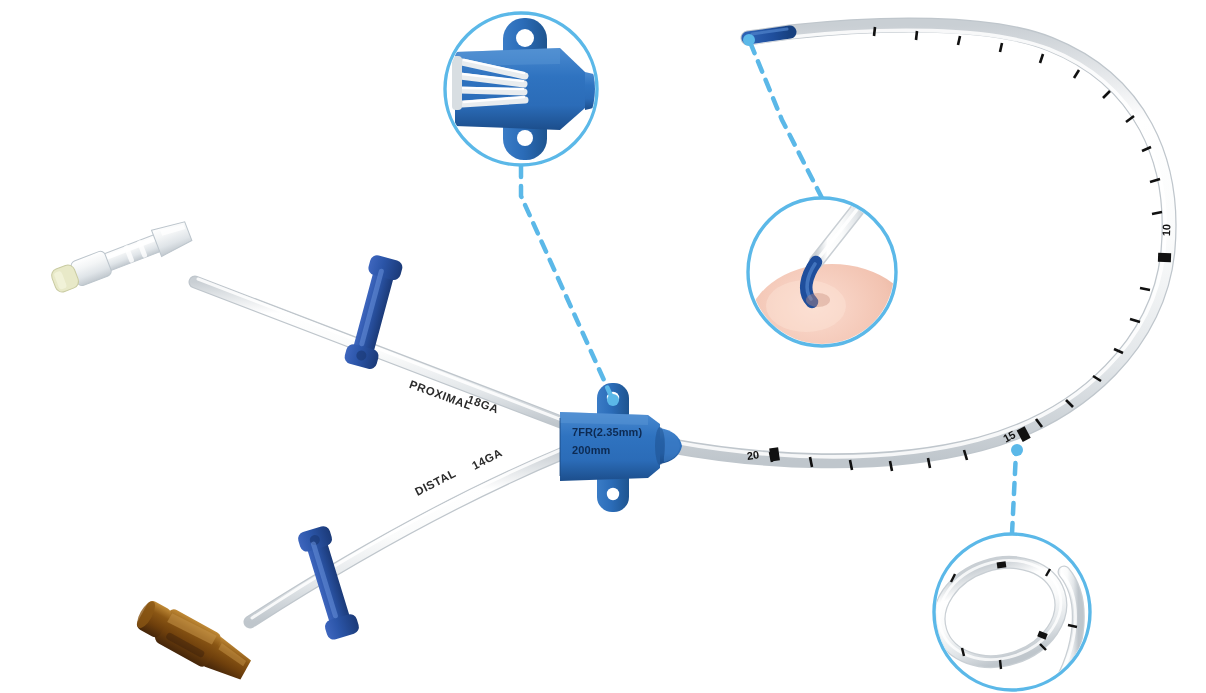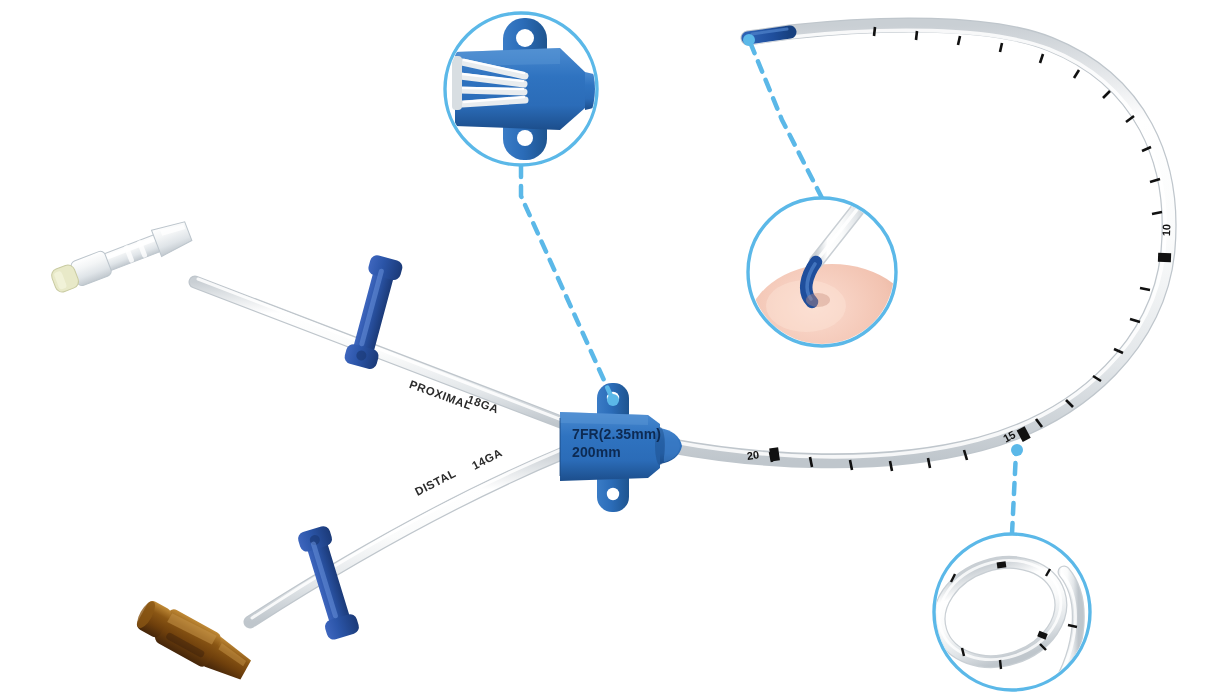--- a/index.html
+++ b/index.html
@@ -27,21 +27,21 @@
   }
   .lbl {
     position: absolute;
     white-space: nowrap;
     color: #1a1a1a;
     font-family: "Liberation Sans", sans-serif;
     pointer-events: none;
   }
   .hub-text {
     color: #0d2a52;
-    font-size: 14px;
+    font-size: 11px;
     font-weight: 600;
     letter-spacing: .1px;
   }
   .tube-text {
     color: #2b2b2b;
     font-size: 11.5px;
     font-weight: 700;
     letter-spacing: .6px;
   }
   .depth-text {

